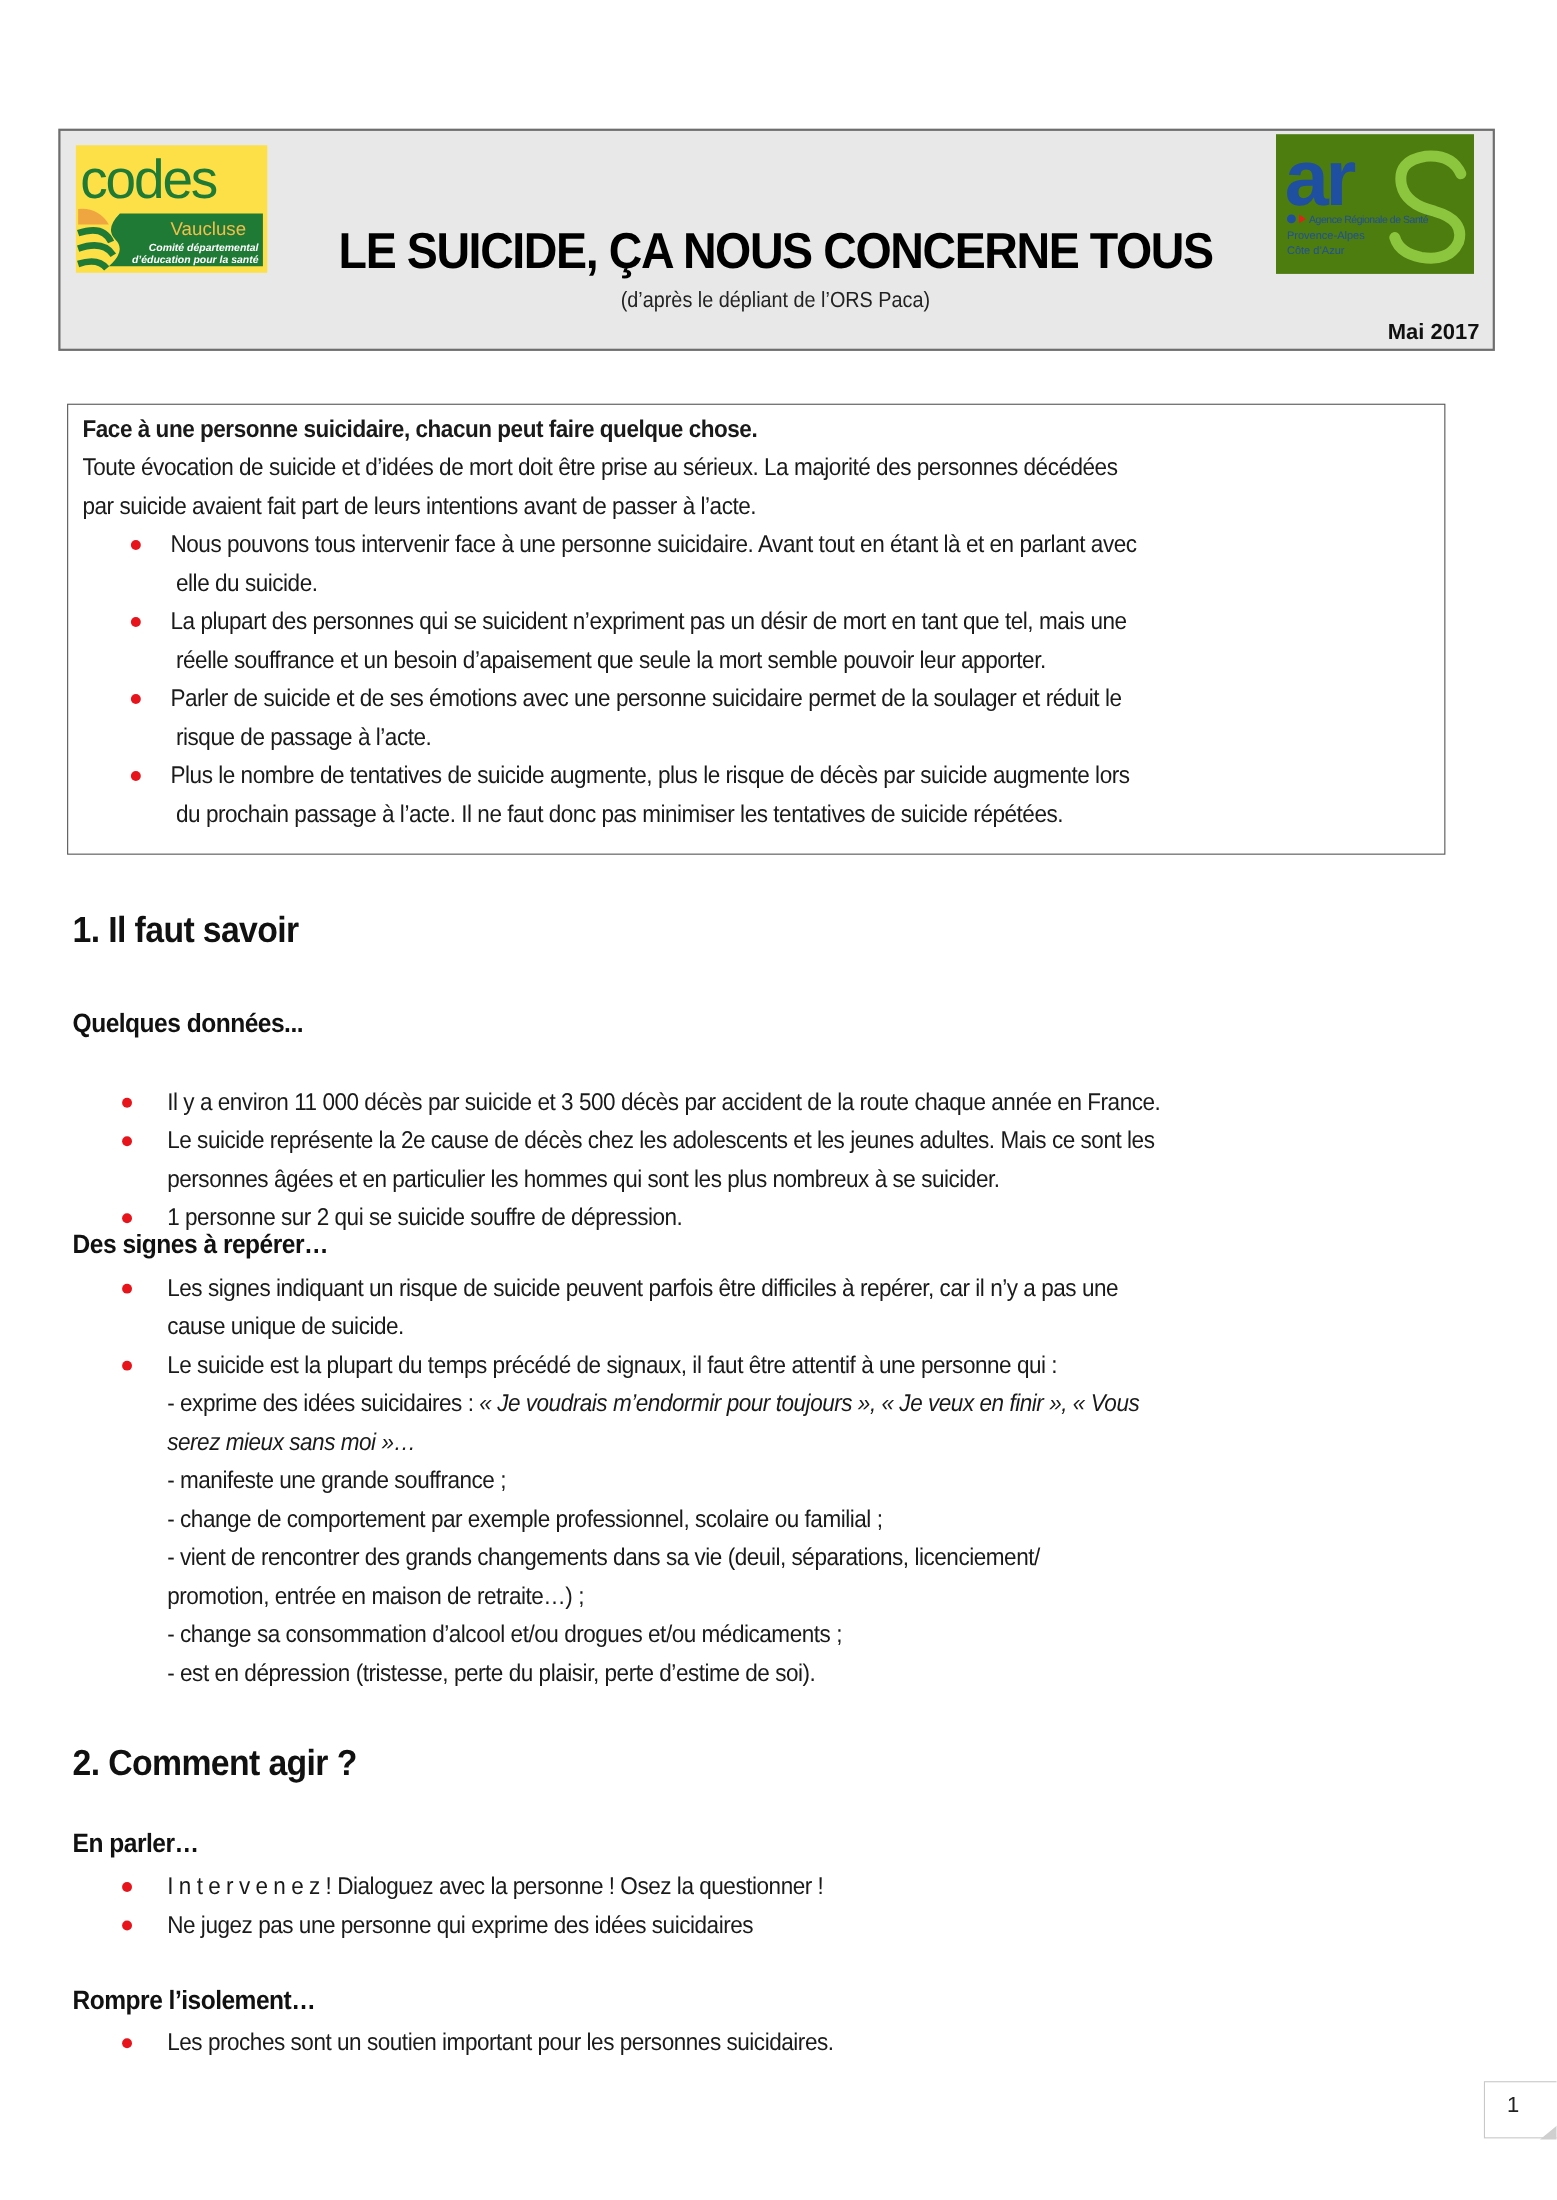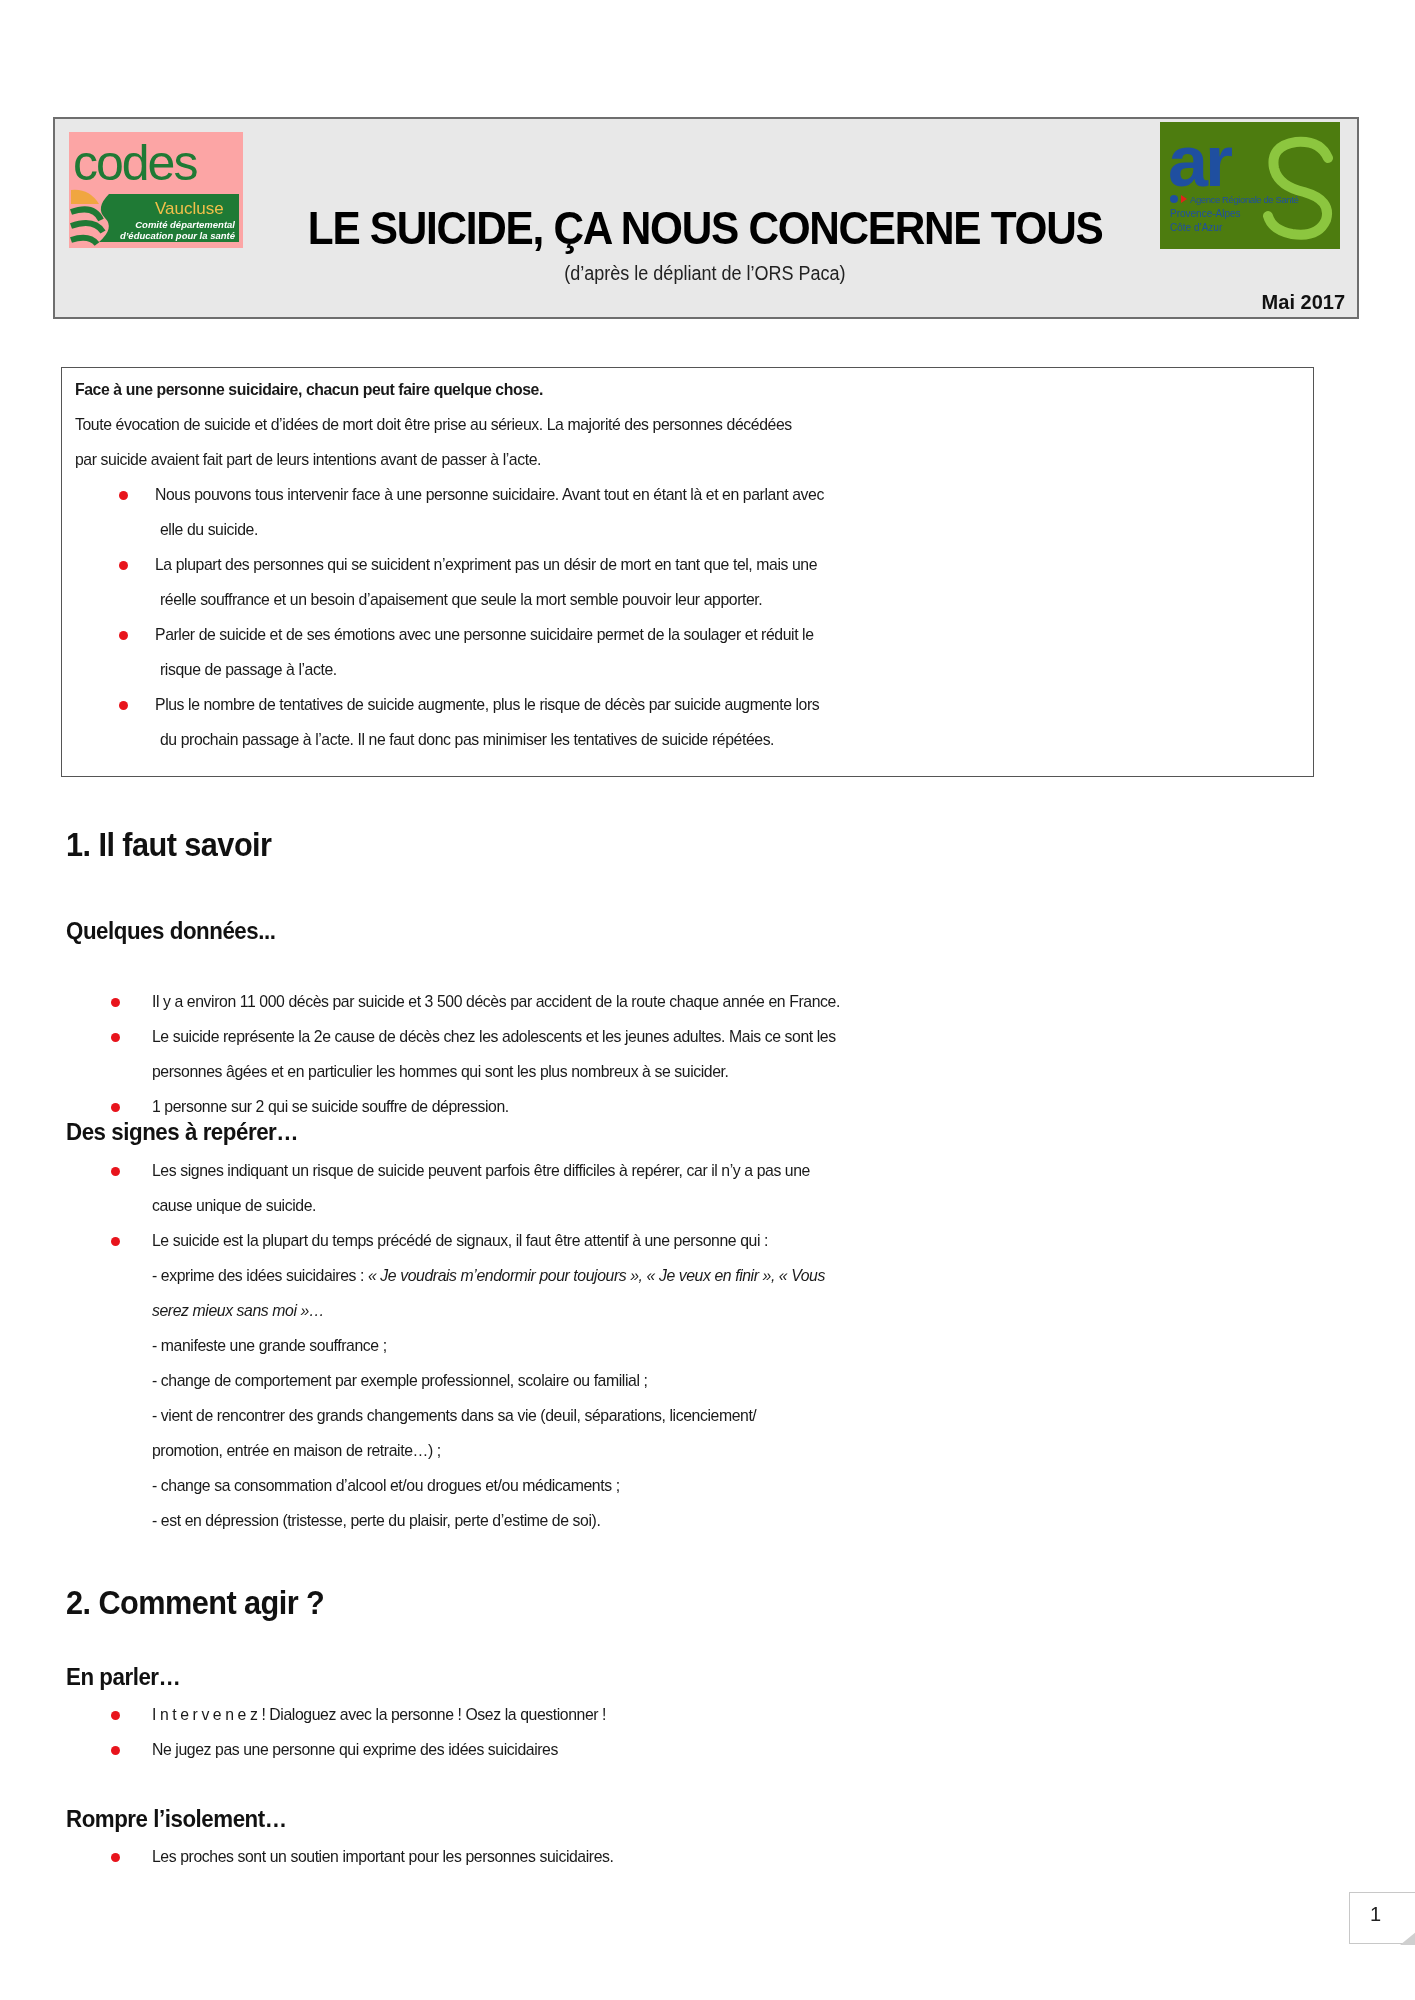--- a/index.html
+++ b/index.html
@@ -7,21 +7,21 @@
     width: 1415px; height: 2000px; background: #ffffff; position: relative; overflow: hidden;
     font-family: "Liberation Sans", sans-serif; color: #1a1a1a;
   }
   .abs { position: absolute; }
   
   #header-box {
     left: 53px; top: 117px; width: 1306px; height: 202px;
     background: #e8e8e8; border: 2px solid #6e6e6e; box-sizing: border-box;
   }
   #codes-logo {
-    left: 14px; top: 13px; width: 174px; height: 116px; background: #fca5a5;
+    left: 14px; top: 13px; width: 174px; height: 116px; background: #fde047;
   }
   #ars-logo {
     left: 1105px; top: 3px; width: 180px; height: 127px; background: #4d7c0f; overflow: hidden;
   }
   #doc-title {
     left: 0; width: 100%; top: 82px; text-align: center;
     font-size: 46px; font-weight: bold; letter-spacing: -1.4px; color: #000;
     transform: scaleX(0.92); transform-origin: 640px 0;
   }
   #doc-subtitle {
@@ -29,21 +29,21 @@
     transform: scaleX(0.9); transform-origin: 640px 0;
   }
   #doc-date {
     right: 12px; top: 172px; font-size: 20px; font-weight: bold; color: #111;
   }
   
   #intro-box {
     left: 61px; top: 367px; width: 1253px; height: 410px;
     border: 1.5px solid #555; box-sizing: border-box; padding: 4px 12px 0 13px;
   }
-  .txt { font-size: 17px; line-height: 35px; letter-spacing: -0.45px; white-space: nowrap; }
+  .txt { font-size: 22px; line-height: 35px; letter-spacing: -0.45px; white-space: nowrap; }
   .cond { display: inline-block; transform: scaleX(0.93); transform-origin: 0 0; }
   .bold { font-weight: bold; }
   .bullet-row { position: relative; }
   .bullet-dot {
     position: absolute; width: 9px; height: 9px; border-radius: 50%; background: #e8141c; top: 14px;
   }
   
   .h1 { font-size: 33px; font-weight: bold; color: #111; letter-spacing: -0.6px; }
   .h2 { font-size: 24px; font-weight: bold; color: #111; letter-spacing: -0.5px; }
   .ital { font-style: italic; }

